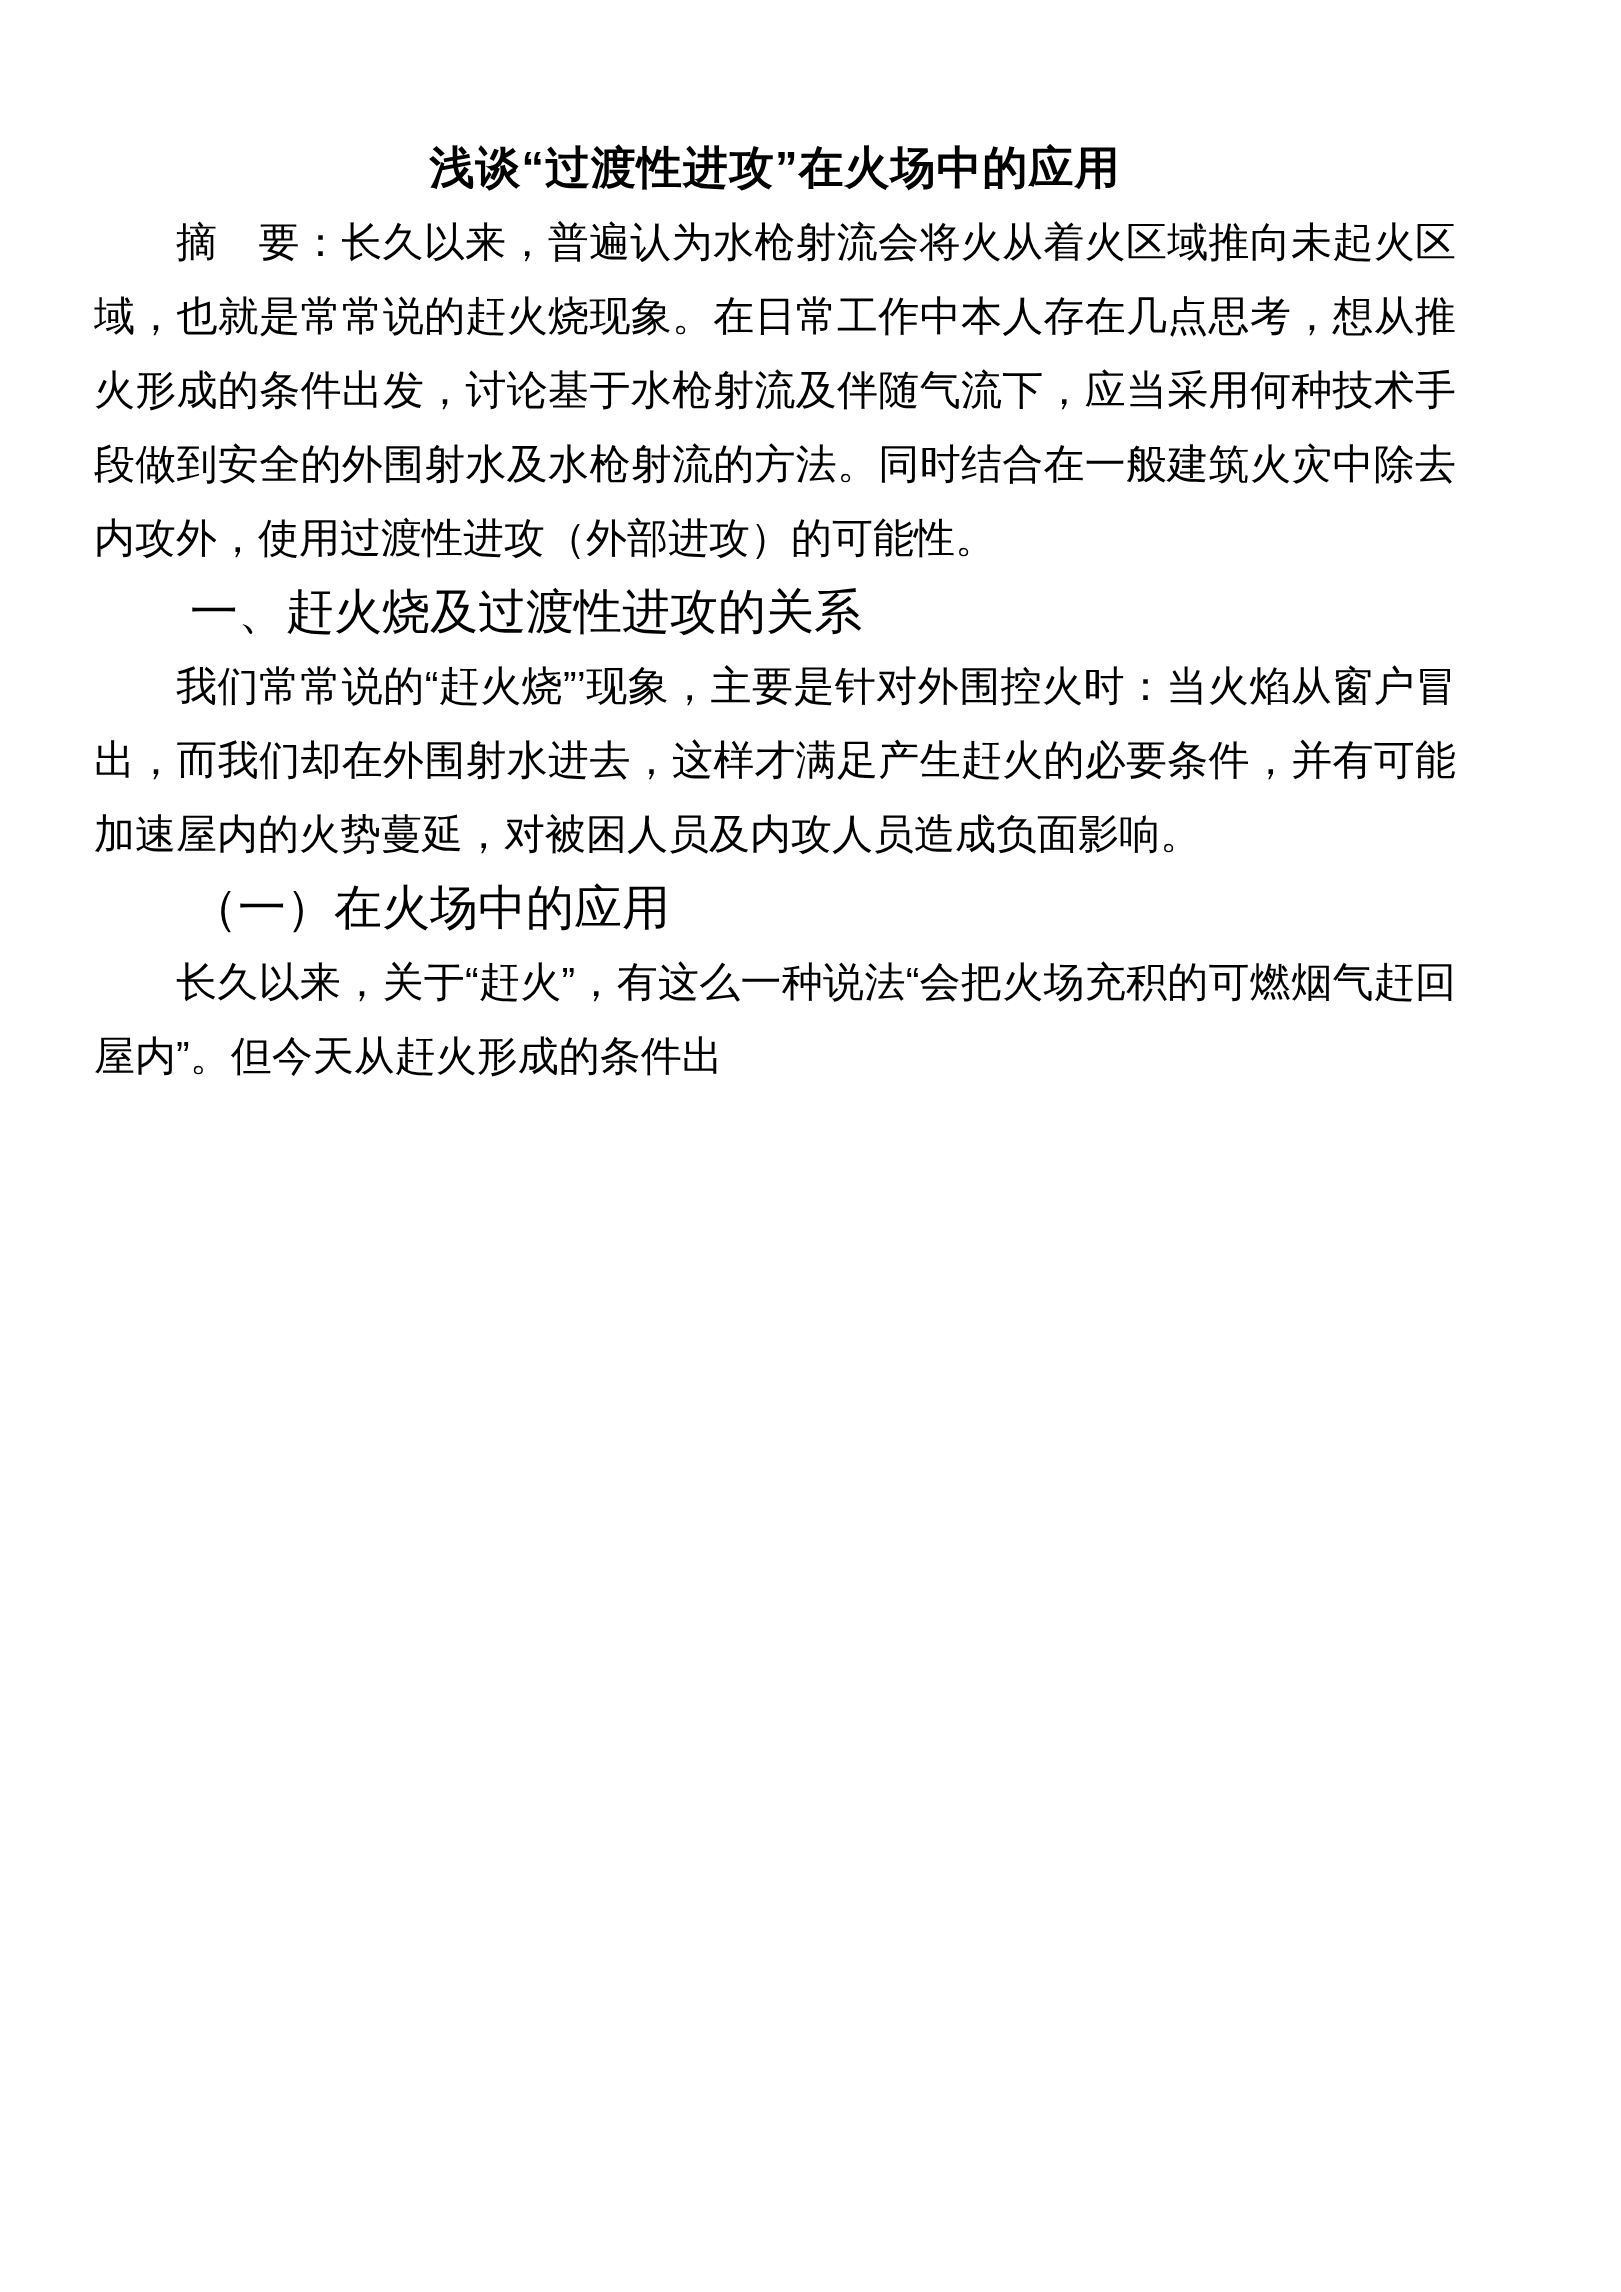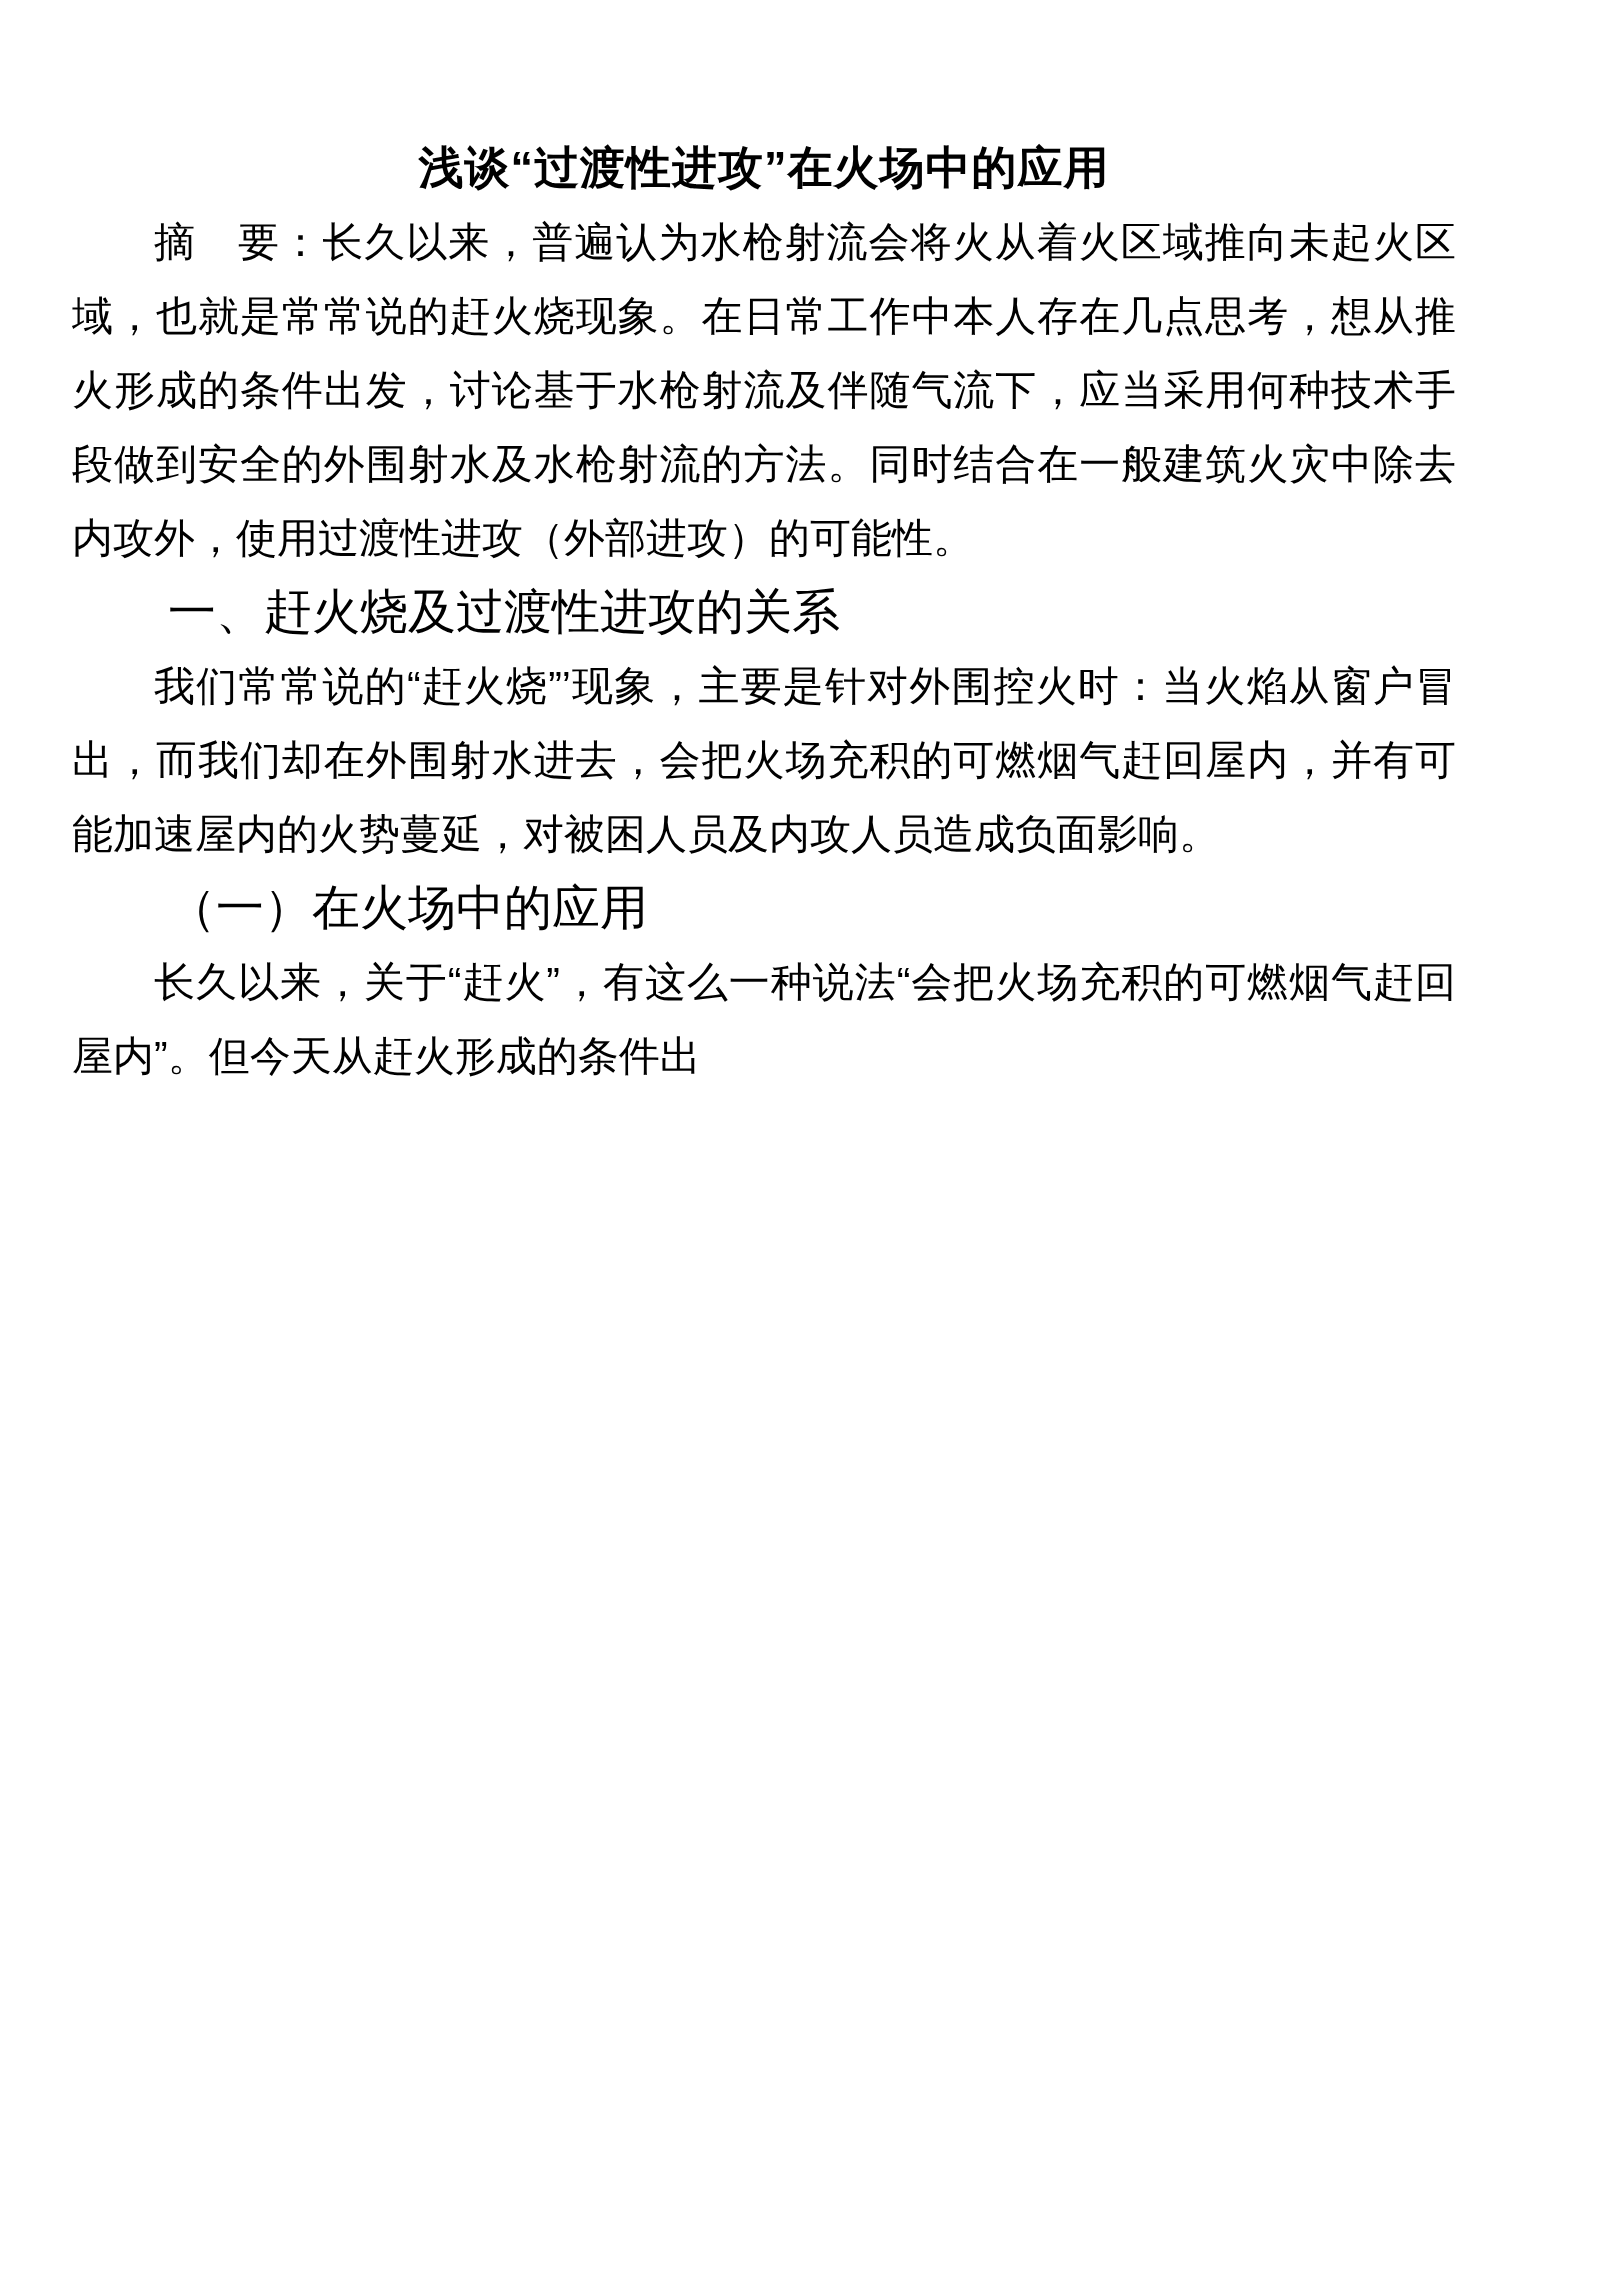--- a/index.html
+++ b/index.html
@@ -6,21 +6,21 @@
       margin: 0;
       padding: 0;
       background: #ffffff;
     }
     .page {
       position: relative;
       width: 1621px;
       height: 2293px;
       background: #ffffff;
       box-sizing: border-box;
-      padding: 131px 165px 0 72px;
+      padding: 131px 165px 0 94px;
       font-family: "Liberation Sans", "DejaVu Sans", sans-serif;
       color: #000000;
       overflow: hidden;
     }
     .doc-title {
       font-size: 45px;
       font-weight: bold;
       text-align: center;
       line-height: 74px;
       margin: 0;
@@ -47,21 +47,21 @@
 
 <div class="page">
 
   <h1 class="doc-title">浅谈“过渡性进攻”在火场中的应用</h1>
 
   <p class="para">摘　要：长久以来，普遍认为水枪射流会将火从着火区域推向未起火区域，也就是常常说的赶火烧现象。在日常工作中本人存在几点思考，想从推火形成的条件出发，讨论基于水枪射流及伴随气流下，应当采用何种技术手段做到安全的外围射水及水枪射流的方法。同时结合在一般建筑火灾中除去内攻外，使用过渡性进攻（外部进攻）的可能性。</p>
 
 
   <p class="heading">一、赶火烧及过渡性进攻的关系</p>
 
-  <p class="para">我们常常说的“赶火烧”’现象，主要是针对外围控火时：当火焰从窗户冒出，而我们却在外围射水进去，会把火场充积的可燃烟气赶回屋内，并有可能加速屋内的火势蔓延，对被困人员及内攻人员造成负面影响。</p>
+  <p class="para">我们常常说的“赶火烧”’现象，主要是针对外围控火时：当火焰从窗户冒出，而我们却在外围射水进去，这样才满足产生赶火的必要条件，并有可能加速屋内的火势蔓延，对被困人员及内攻人员造成负面影响。</p>
 
   <p class="heading">（一）在火场中的应用</p>
 
 
 
   <p class="para">长久以来，关于“赶火”，有这么一种说法“会把火场充积的可燃烟气赶回屋内”。但今天从赶火形成的条件出</p>
 
 </div>
 
 

